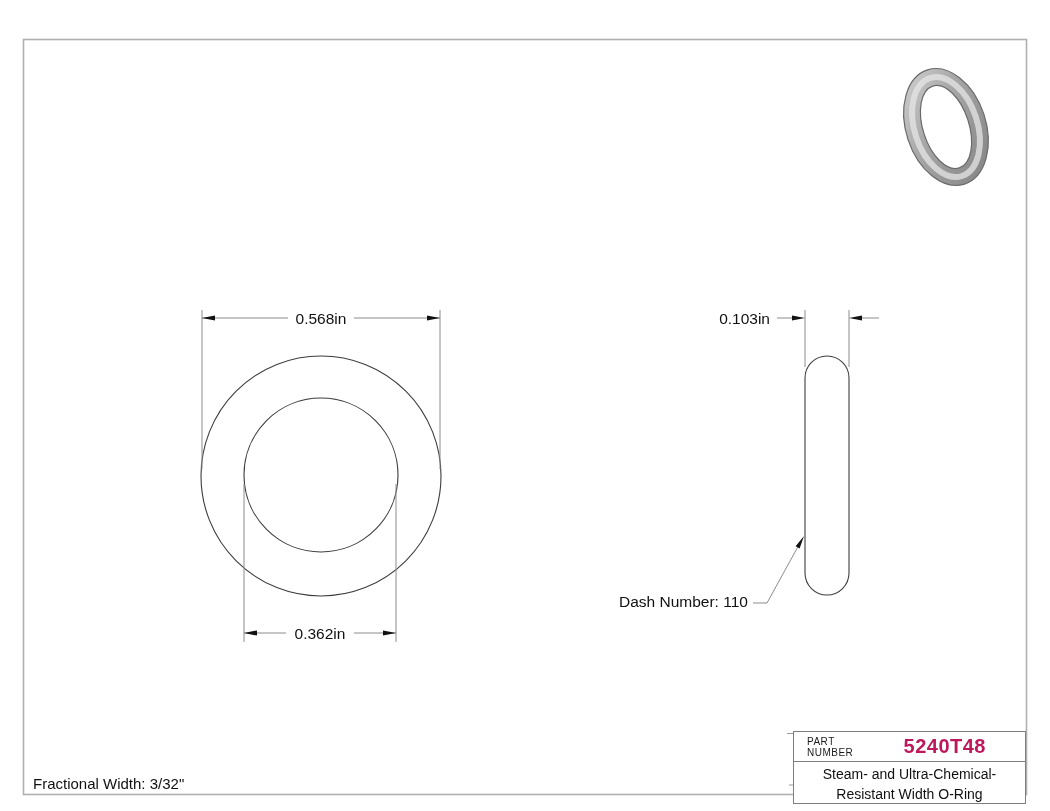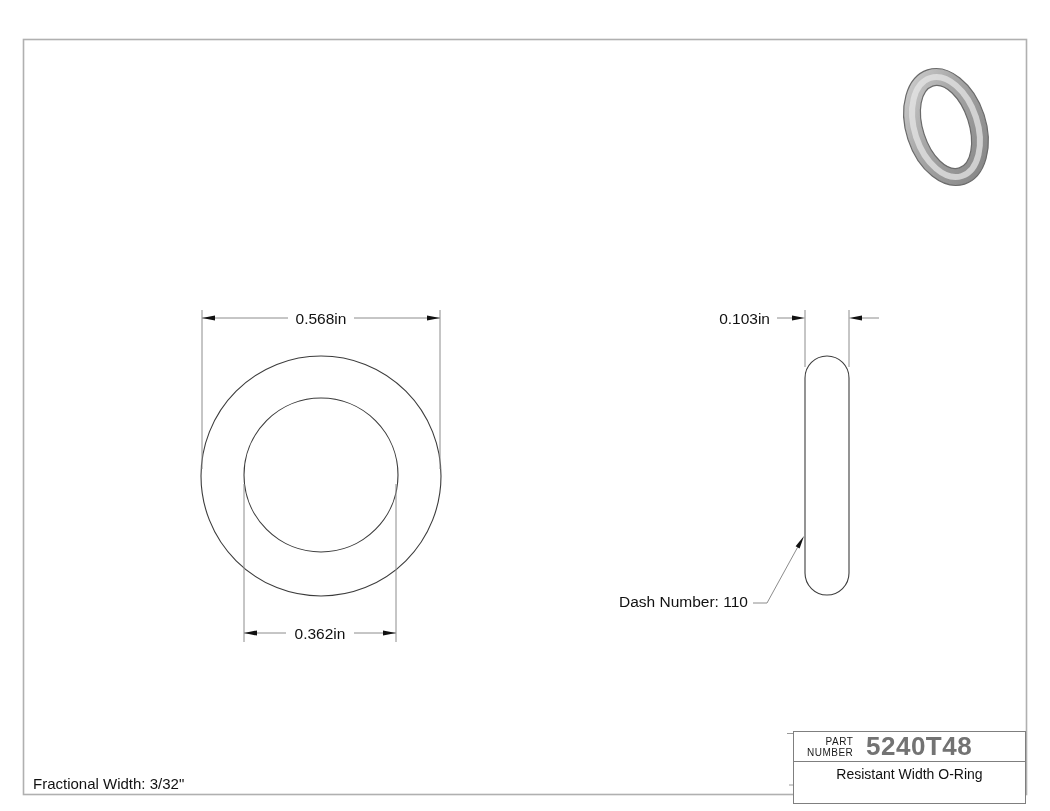--- a/index.html
+++ b/index.html
@@ -40,31 +40,31 @@
     border-bottom: 1px solid #7f7f7f;
     box-sizing: border-box;
   }
   .tb-part-label {
     position: absolute;
     left: 13px; top: 4px;
     font-size: 10px;
     line-height: 11px;
     letter-spacing: 0.5px;
     color: #1a1a1a;
-    text-align: right;
+    text-align: left;
   }
   .tb-part-number {
     position: absolute;
     left: 72px; top: 0;
     width: 120px; height: 29px;
     line-height: 29px;
-    text-align: left;
-    font-size: 26px;
+    text-align: right;
+    font-size: 20px;
     font-weight: bold;
-    color: #737373;
+    color: #be185d;
     letter-spacing: 0.5px;
   }
   .tb-desc {
     position: absolute;
     left: 0; top: 32px;
     width: 100%;
     text-align: center;
     font-size: 14px;
     line-height: 20px;
     color: #111111;
@@ -149,17 +149,18 @@
 
   <div class="title-block">
     <div class="tb-row1">
       <div class="tb-part-label">
         <div>PART</div>
         <div>NUMBER</div>
       </div>
       <div class="tb-part-number">5240T48</div>
     </div>
     <div class="tb-desc">
+      <div>Steam- and Ultra-Chemical-</div>
       <div>Resistant Width O-Ring</div>
     </div>
   </div>
 
 </div>
 
 </body></html>

